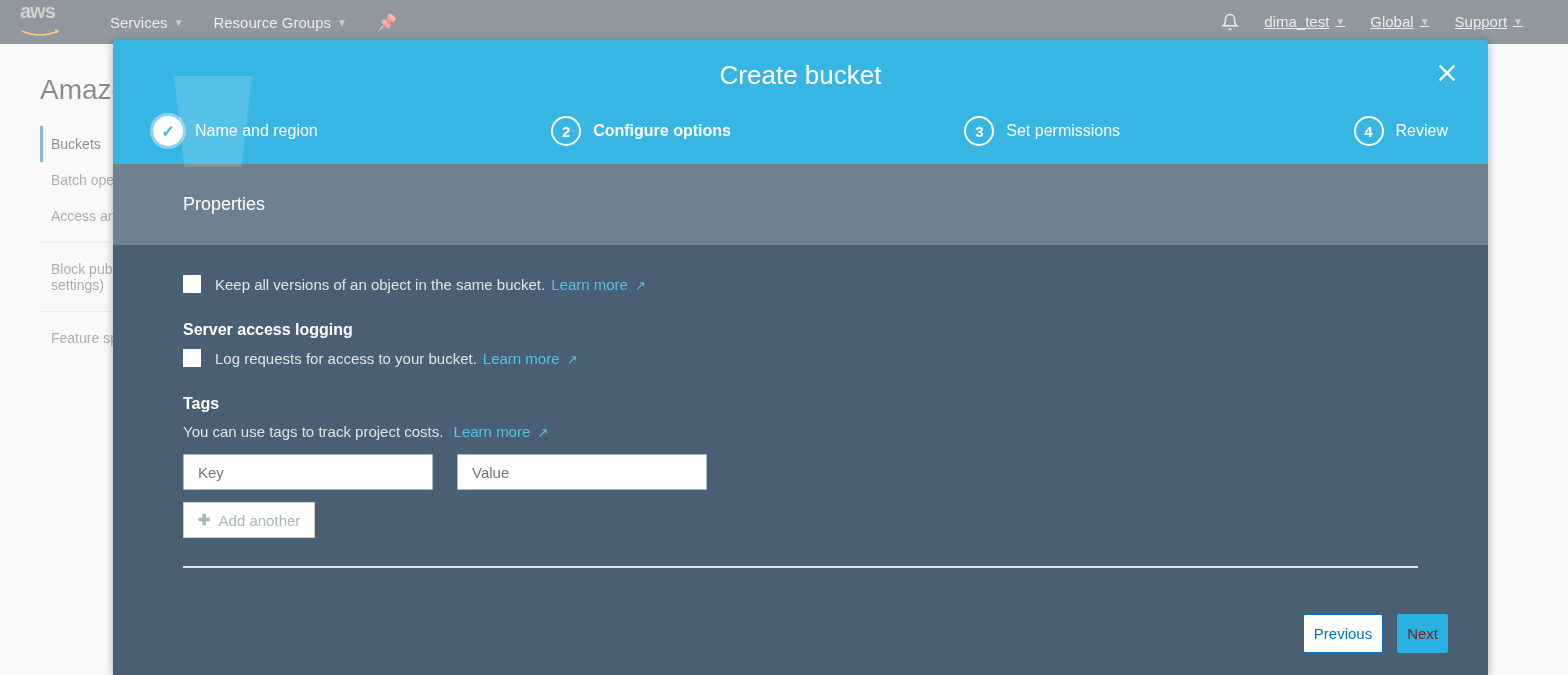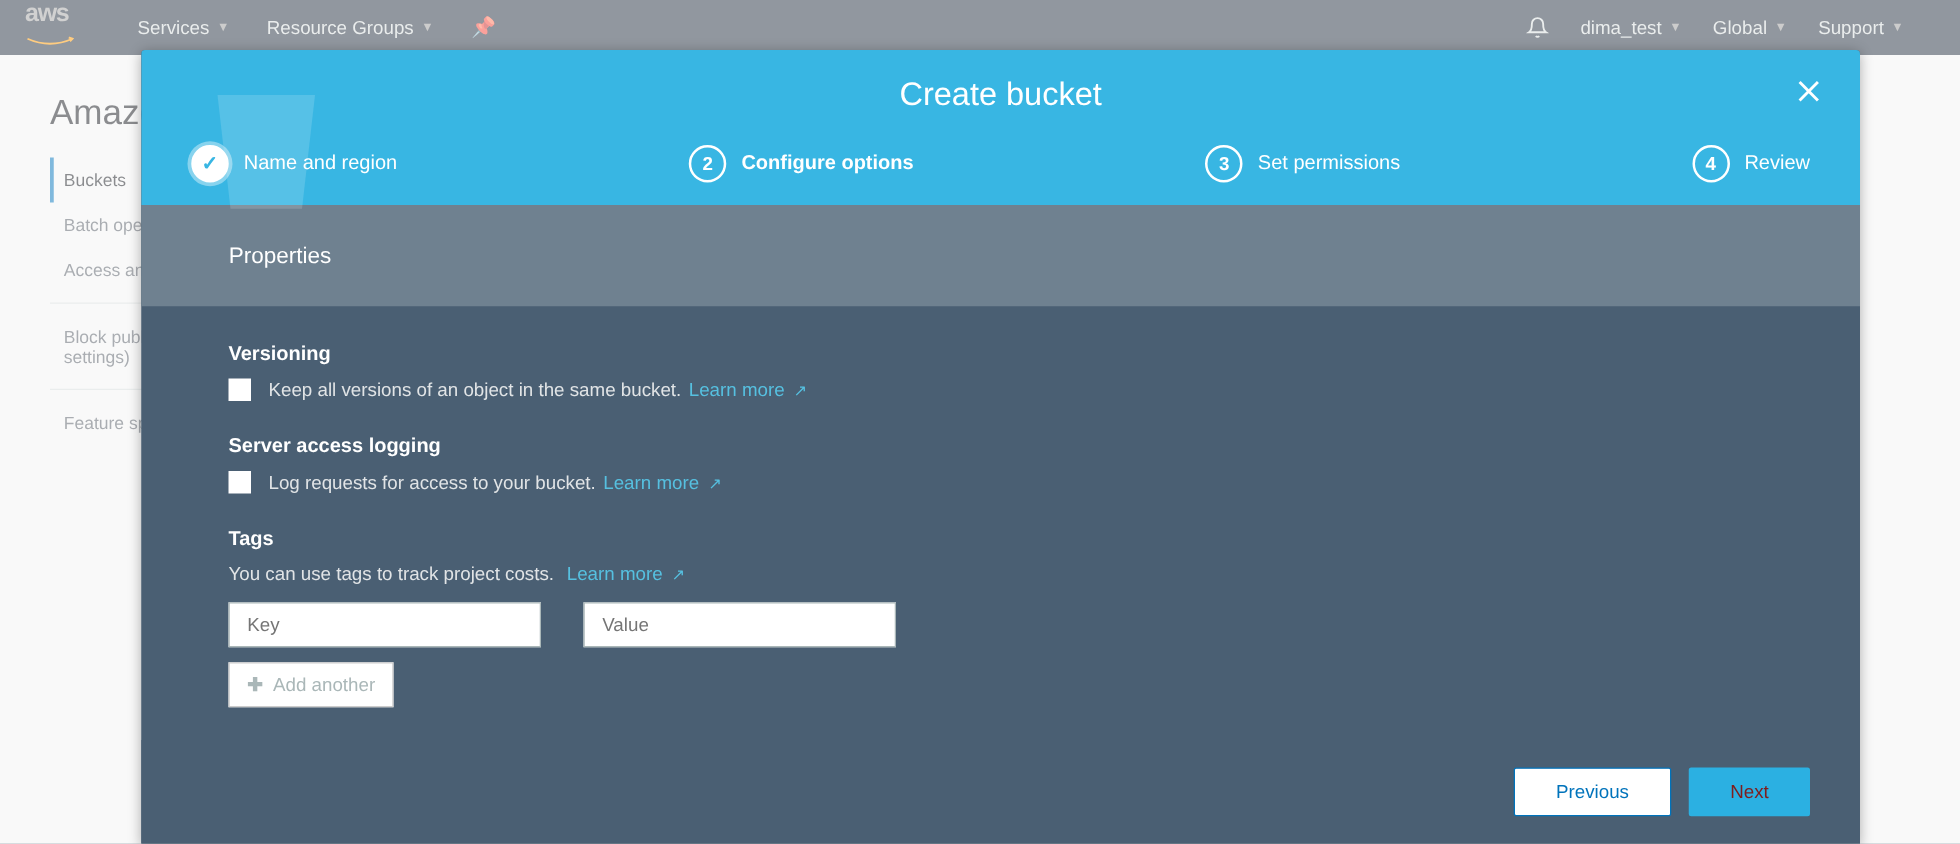--- a/index.html
+++ b/index.html
@@ -5,21 +5,21 @@
 * { margin: 0; padding: 0; box-sizing: border-box; font-family: "Amazon Ember", "Helvetica Neue", Arial, sans-serif; }
 body { width: 1568px; height: 675px; background: #f2f3f3; overflow: hidden; position: relative; }
 
 
 .topnav { height: 44px; background: #232f3e; display: flex; align-items: center; color: #d5dbdb; padding: 0 20px; }
 .aws-logo { color: #ff9900; font-weight: bold; font-size: 18px; margin-right: 50px; display: flex; align-items: center; }
 .aws-logo-text { color: #a3a3a3; font-size: 20px; letter-spacing: -1px; }
 .aws-swoosh { color: #ff9900; font-size: 12px; margin-top: -4px; }
 .nav-item { margin-right: 30px; font-size: 15px; display: flex; align-items: center; cursor: pointer; color: #d5dbdb; }
 .caret { margin-left: 6px; font-size: 10px; color: #999; }
-.nav-right { margin-left: auto; display: flex; align-items: center; }
+.nav-right { margin-left: auto; display: flex; align-items: flex-start; text-decoration: underline; }
 .nav-right .nav-item { margin-right: 25px; margin-left: 0; }
 .bell { font-size: 18px; margin-right: 30px; }
 .pin { font-size: 16px; }
 
 
 .page { padding: 30px 40px; display: flex; }
 .page-title { font-size: 28px; font-weight: 300; color: #16191f; margin-bottom: 20px; }
 .sidebar { width: 220px; }
 .side-item { padding: 10px 8px; font-size: 14px; color: #545b64; border-left: 3px solid transparent; }
 .side-item.active { border-left: 3px solid #0073bb; color: #16191f; font-weight: 500; }
@@ -50,29 +50,29 @@
 .modal-body::-webkit-scrollbar-thumb { background: #c0c0c0; }
 
 .prop-section { margin-bottom: 28px; }
 .prop-title { font-weight: bold; font-size: 16px; color: #fff; margin-bottom: 10px; }
 .prop-row { display: flex; align-items: center; font-size: 15px; color: #e1e4e6; }
 .checkbox { width: 18px; height: 18px; background: #fff; margin-right: 14px; flex-shrink: 0; cursor: pointer; }
 .learn-link { color: #56c0e0; margin-left: 6px; cursor: pointer; }
 .ext-icon { font-size: 13px; margin-left: 3px; }
 .desc { font-size: 15px; color: #e1e4e6; margin-bottom: 14px; }
 
-.tag-inputs { display: flex; gap: 34px; margin-bottom: 12px; }
+.tag-inputs { display: flex; gap: 24px; margin-bottom: 12px; }
 .tag-input { width: 250px; height: 36px; padding: 0 14px; font-size: 15px; border: 1px solid #aab7b8; background: #fff; color: #555; }
 .add-btn { display: inline-flex; align-items: center; padding: 8px 14px; background: #fff; border: 1px solid #ccc; color: #aab7b8; font-size: 15px; cursor: pointer; }
 .plus { margin-right: 8px; font-weight: bold; }
 
 .divider-line { border-top: 2px solid #dde3e8; margin-top: 8px; }
 
 .modal-footer { padding: 22px 40px; display: flex; justify-content: flex-end; gap: 14px; background: #4a5f73; }
-.btn { padding: 10px 33px; font-size: 15px; border-radius: 2px; cursor: pointer; border: none; }
+.btn { padding: 10px 10px; font-size: 15px; border-radius: 2px; cursor: pointer; border: none; }
 .btn-prev { background: #fff; color: #0073bb; border: 1px solid #0073bb; }
 .btn-next { background: #2bb0e2; color: #7f1d1d; }
 </style>
 </head>
 <body>
 
 <div class="topnav">
   <div class="aws-logo">
     <div>
       <div class="aws-logo-text">aws</div>
@@ -161,21 +161,20 @@
         <div class="step-circle">4</div>
         <span>Review</span>
       </div>
     </div>
   </div>
 
   <div class="section-header">Properties</div>
 
   <div class="modal-body">
     <div class="prop-section">
-      <div class="prop-title">Versioning</div>
       <div class="prop-row">
         <div class="checkbox"></div>
         <span>Keep all versions of an object in the same bucket.</span>
         <span class="learn-link">
           <span>Learn more</span>
           <span class="ext-icon">↗</span>
         </span>
       </div>
     </div>
 

